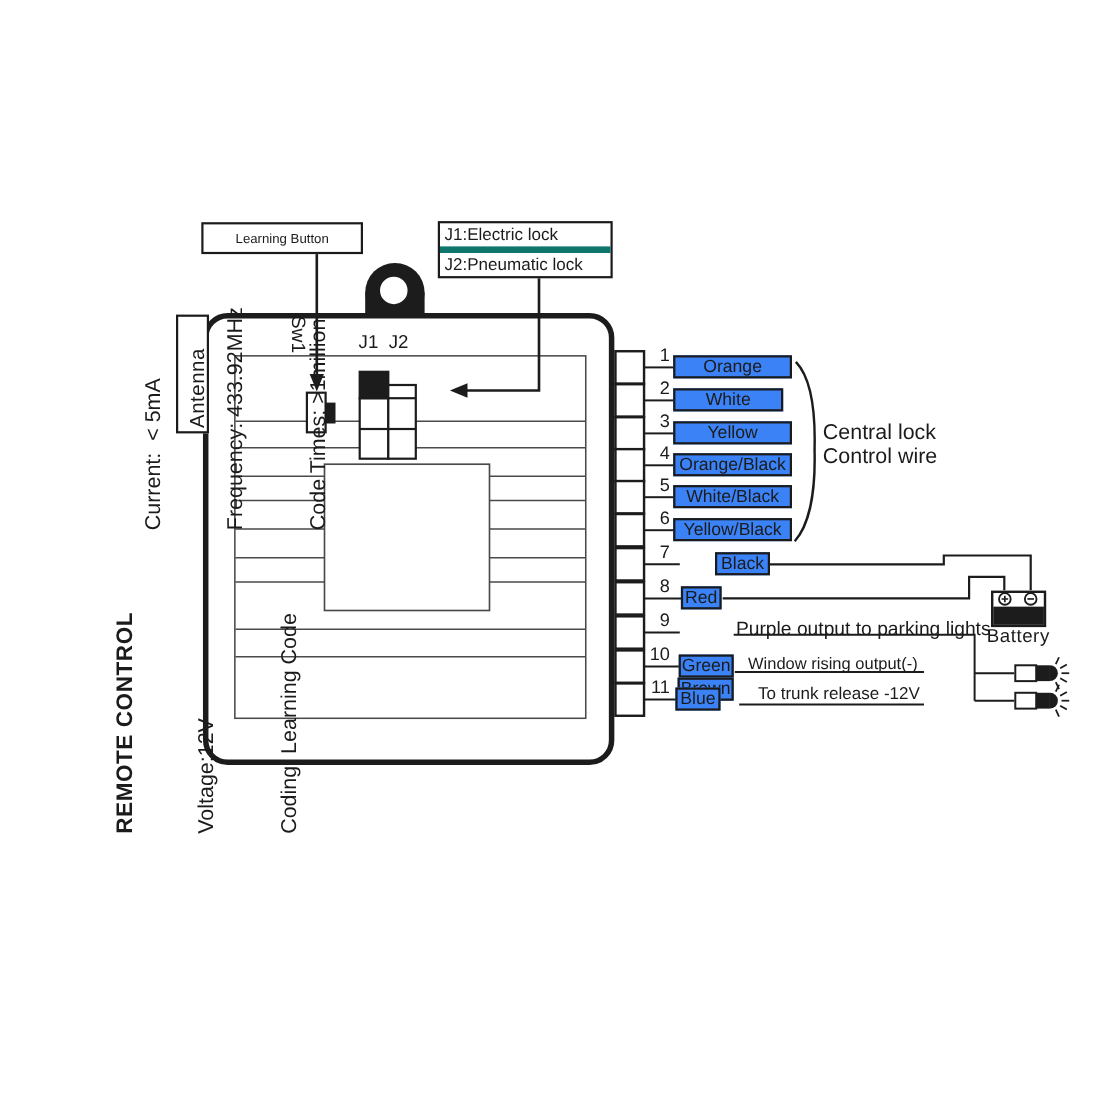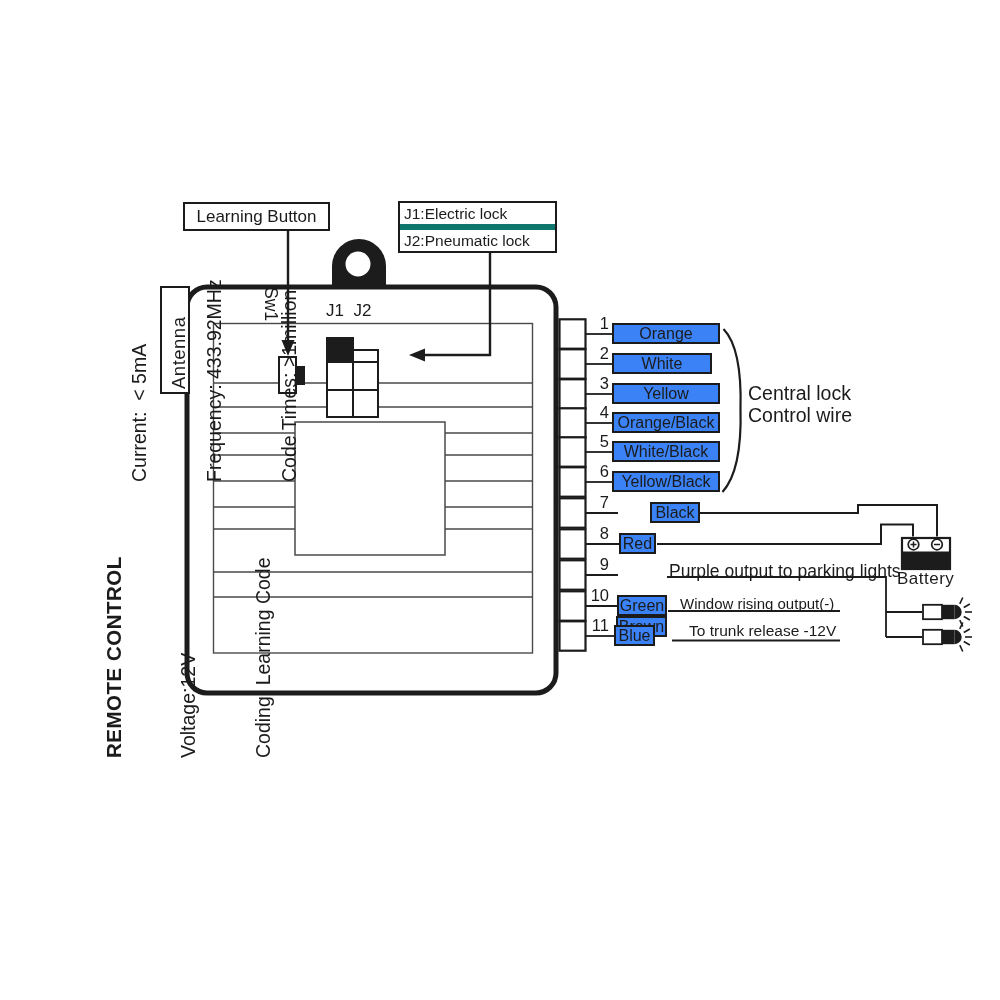--- a/index.html
+++ b/index.html
@@ -4,21 +4,21 @@
 <style>
   html,body{margin:0;padding:0;background:#fff;}
   .canvas{position:relative;width:1000px;height:1000px;background:#fff;overflow:hidden;
           font-family:"Liberation Sans",sans-serif;color:#1b1b1b;}
   svg{position:absolute;left:0;top:0;}
   .rot{position:absolute;transform:rotate(-90deg);transform-origin:0 0;white-space:pre;line-height:25px;}
   .rot .ln{display:block;font-size:19.5px;}
   .rot .ln.bold{font-weight:bold;font-size:20.5px;letter-spacing:.5px;}
   .rot-cw{position:absolute;transform:rotate(90deg);transform-origin:0 0;white-space:pre;}
   .callout-box{position:absolute;border:2px solid #1b1b1b;background:#fff;display:flex;
-               align-items:center;justify-content:center;font-size:17px;}
+               align-items:center;justify-content:center;font-size:12px;}
   .jbox{position:absolute;border:2px solid #1b1b1b;background:#fff;font-size:15.5px;}
   .jbox .row{height:21px;line-height:21px;padding-left:4px;}
   .jbox .row.top{border-bottom:6px solid #0f766e;}
   .wire-num{position:absolute;width:32px;text-align:right;font-size:16.5px;}
   .wire-box{position:absolute;border:2px solid #1b1b1b;background:#3b82f6;display:flex;
             align-items:center;justify-content:center;font-size:16px;height:21px;box-sizing:border-box;}
   .wire-note{position:absolute;white-space:nowrap;}
   .anno{position:absolute;font-size:19.5px;line-height:21.5px;white-space:pre;}
   .antenna-box{position:absolute;left:160px;top:286px;width:30px;height:108px;
                border:2px solid #1b1b1b;background:#fff;box-sizing:border-box;}

